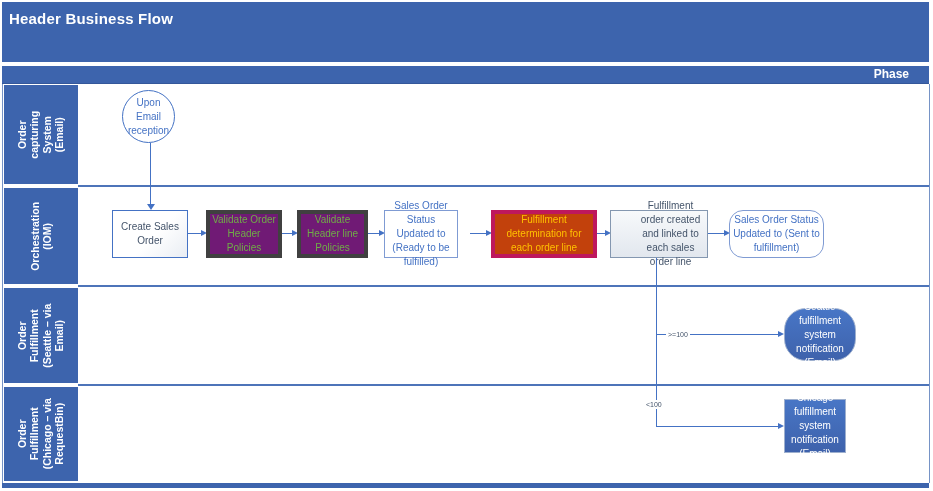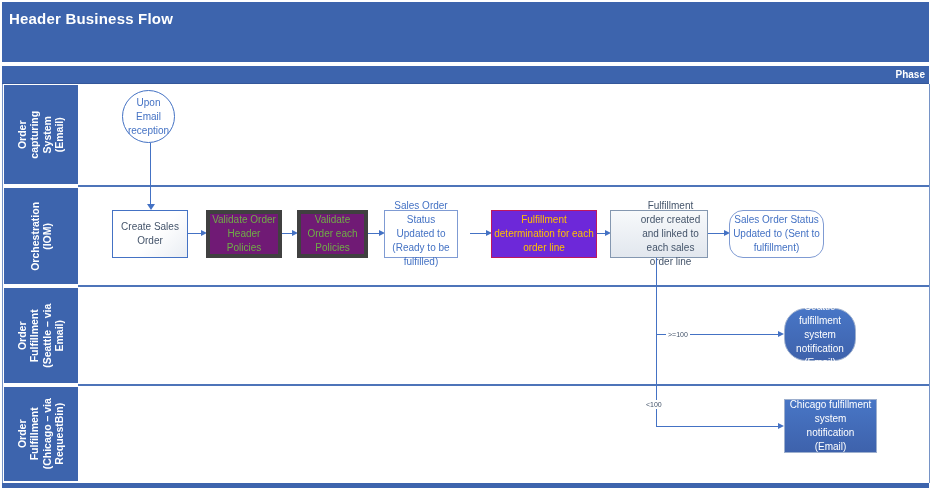--- a/index.html
+++ b/index.html
@@ -6,22 +6,22 @@
   body{
     width:933px;height:491px;position:relative;background:#ffffff;
     font-family:"Liberation Sans", sans-serif;overflow:hidden;
   }
   .abs{position:absolute;box-sizing:border-box;}
 
   
   .title-bar{left:2px;top:2px;width:927px;height:60px;background:#3D64AD;
     color:#fff;font-size:15px;font-weight:bold;padding:8px 0 0 7px;letter-spacing:.2px;}
   .phase-bar{left:2px;top:66px;width:927px;height:18px;background:#3D64AD;
-    border-bottom:1px solid #34579A;color:#fff;font-size:10px;font-weight:bold;
-    text-align:right;line-height:17px;padding-right:4px;}
+    border-bottom:1px solid #34579A;color:#fff;font-size:12px;font-weight:bold;
+    text-align:right;line-height:17px;padding-right:20px;}
   .bottom-strip{left:2px;top:483px;width:927px;height:5px;background:#3D64AD;}
   .edge-l{left:2px;top:84px;width:1px;height:399px;background:#7693C6;}
   .edge-r{left:929px;top:84px;width:1px;height:399px;background:#7693C6;}
 
   
   .lane-header{left:4px;width:74px;background:#3D64AD;display:flex;
     align-items:center;justify-content:center;overflow:visible;}
   .lane-header span{transform:rotate(-90deg);transform-origin:center;
     white-space:pre-line;text-align:center;color:#fff;font-weight:bold;
     font-size:10.5px;line-height:1.18;width:max-content;}
@@ -35,33 +35,33 @@
 
   
   .node{display:flex;align-items:center;justify-content:center;text-align:center;
     font-size:10px;line-height:1.4;padding:2px;}
   .start-circle{left:122px;top:90px;width:53px;height:53px;border-radius:50%;
     border:1.5px solid #4472C4;background:#fff;color:#4472C4;}
   .proc{top:210px;height:48px;}
   .proc-blue{border:1px solid #4472C4;background:linear-gradient(135deg,#ffffff 55%,#e9edf3);color:#44546A;}
   .proc-green{border:4px solid #404040;background:#701a75;color:#70AD47;}
   .proc-lblue{border:1px solid #7F9BD3;background:#fff;color:#4472C4;}
-  .proc-gold{border:1px solid #be185d;background:#6d28d9;color:#FFC000;}
+  .proc-gold{border:4px solid #be185d;background:#c2410c;color:#FFC000;}
   .proc-gray{border:1px solid #8497B0;background:linear-gradient(180deg,#f7f9fb,#e2e7ee);color:#44546A;}
   .proc-solid{background:linear-gradient(180deg,#4876C6,#3E62AC);border:1px solid #9DAFCE;
     color:#fff;white-space:pre-line;}
   .n1{left:112px;width:76px;}
   .n2{left:206px;width:76px;}
   .n3{left:297px;width:71px;}
   .n4{left:384px;width:74px;}
   .n5{left:491px;width:106px;}
   .n6{left:610px;width:98px;padding-left:25px;}
   .n7{left:729px;width:95px;border-radius:14px;}
   .seattle{left:784px;top:308px;width:72px;height:53px;border-radius:22px;}
-  .chicago{left:784px;top:399px;width:93px;height:54px;}
+  .chicago{left:784px;top:399px;width:62px;height:54px;}
 
   
   .conn-v{width:0;border-left:1.5px solid #4472C4;}
   .cv-start{left:150px;top:143px;height:61px;}
   .cv-branch{left:656px;top:258px;height:169px;}
   .arrow-down{width:0;height:0;border-left:4px solid transparent;
     border-right:4px solid transparent;border-top:6px solid #4472C4;}
   .ad-start{left:147px;top:204px;}
   .conn-h{height:0;border-top:1.5px solid #4472C4;}
   .conn-h::after{content:'';position:absolute;right:-6px;top:-4.5px;width:0;height:0;
@@ -116,21 +116,21 @@
 <div class="abs node start-circle">Upon Email reception</div>
 <div class="abs conn-v cv-start"></div>
 <div class="abs arrow-down ad-start"></div>
 
 <div class="abs node proc proc-blue n1">Create Sales Order</div>
 <div class="abs conn-h a1"></div>
 
 <div class="abs node proc proc-green n2">Validate Order Header Policies</div>
 <div class="abs conn-h a2"></div>
 
-<div class="abs node proc proc-green n3">Validate Order each Policies</div>
+<div class="abs node proc proc-green n3">Validate Header line Policies</div>
 <div class="abs conn-h a3"></div>
 
 <div class="abs node proc proc-lblue n4">Sales Order Status Updated to (Ready to be fulfilled)</div>
 <div class="abs conn-h a4"></div>
 
 <div class="abs node proc proc-gold n5">Fulfillment determination for each order line</div>
 <div class="abs conn-h a5"></div>
 
 <div class="abs node proc proc-gray n6">Fulfillment order created and linked to each sales order line</div>
 <div class="abs conn-h a6"></div>

